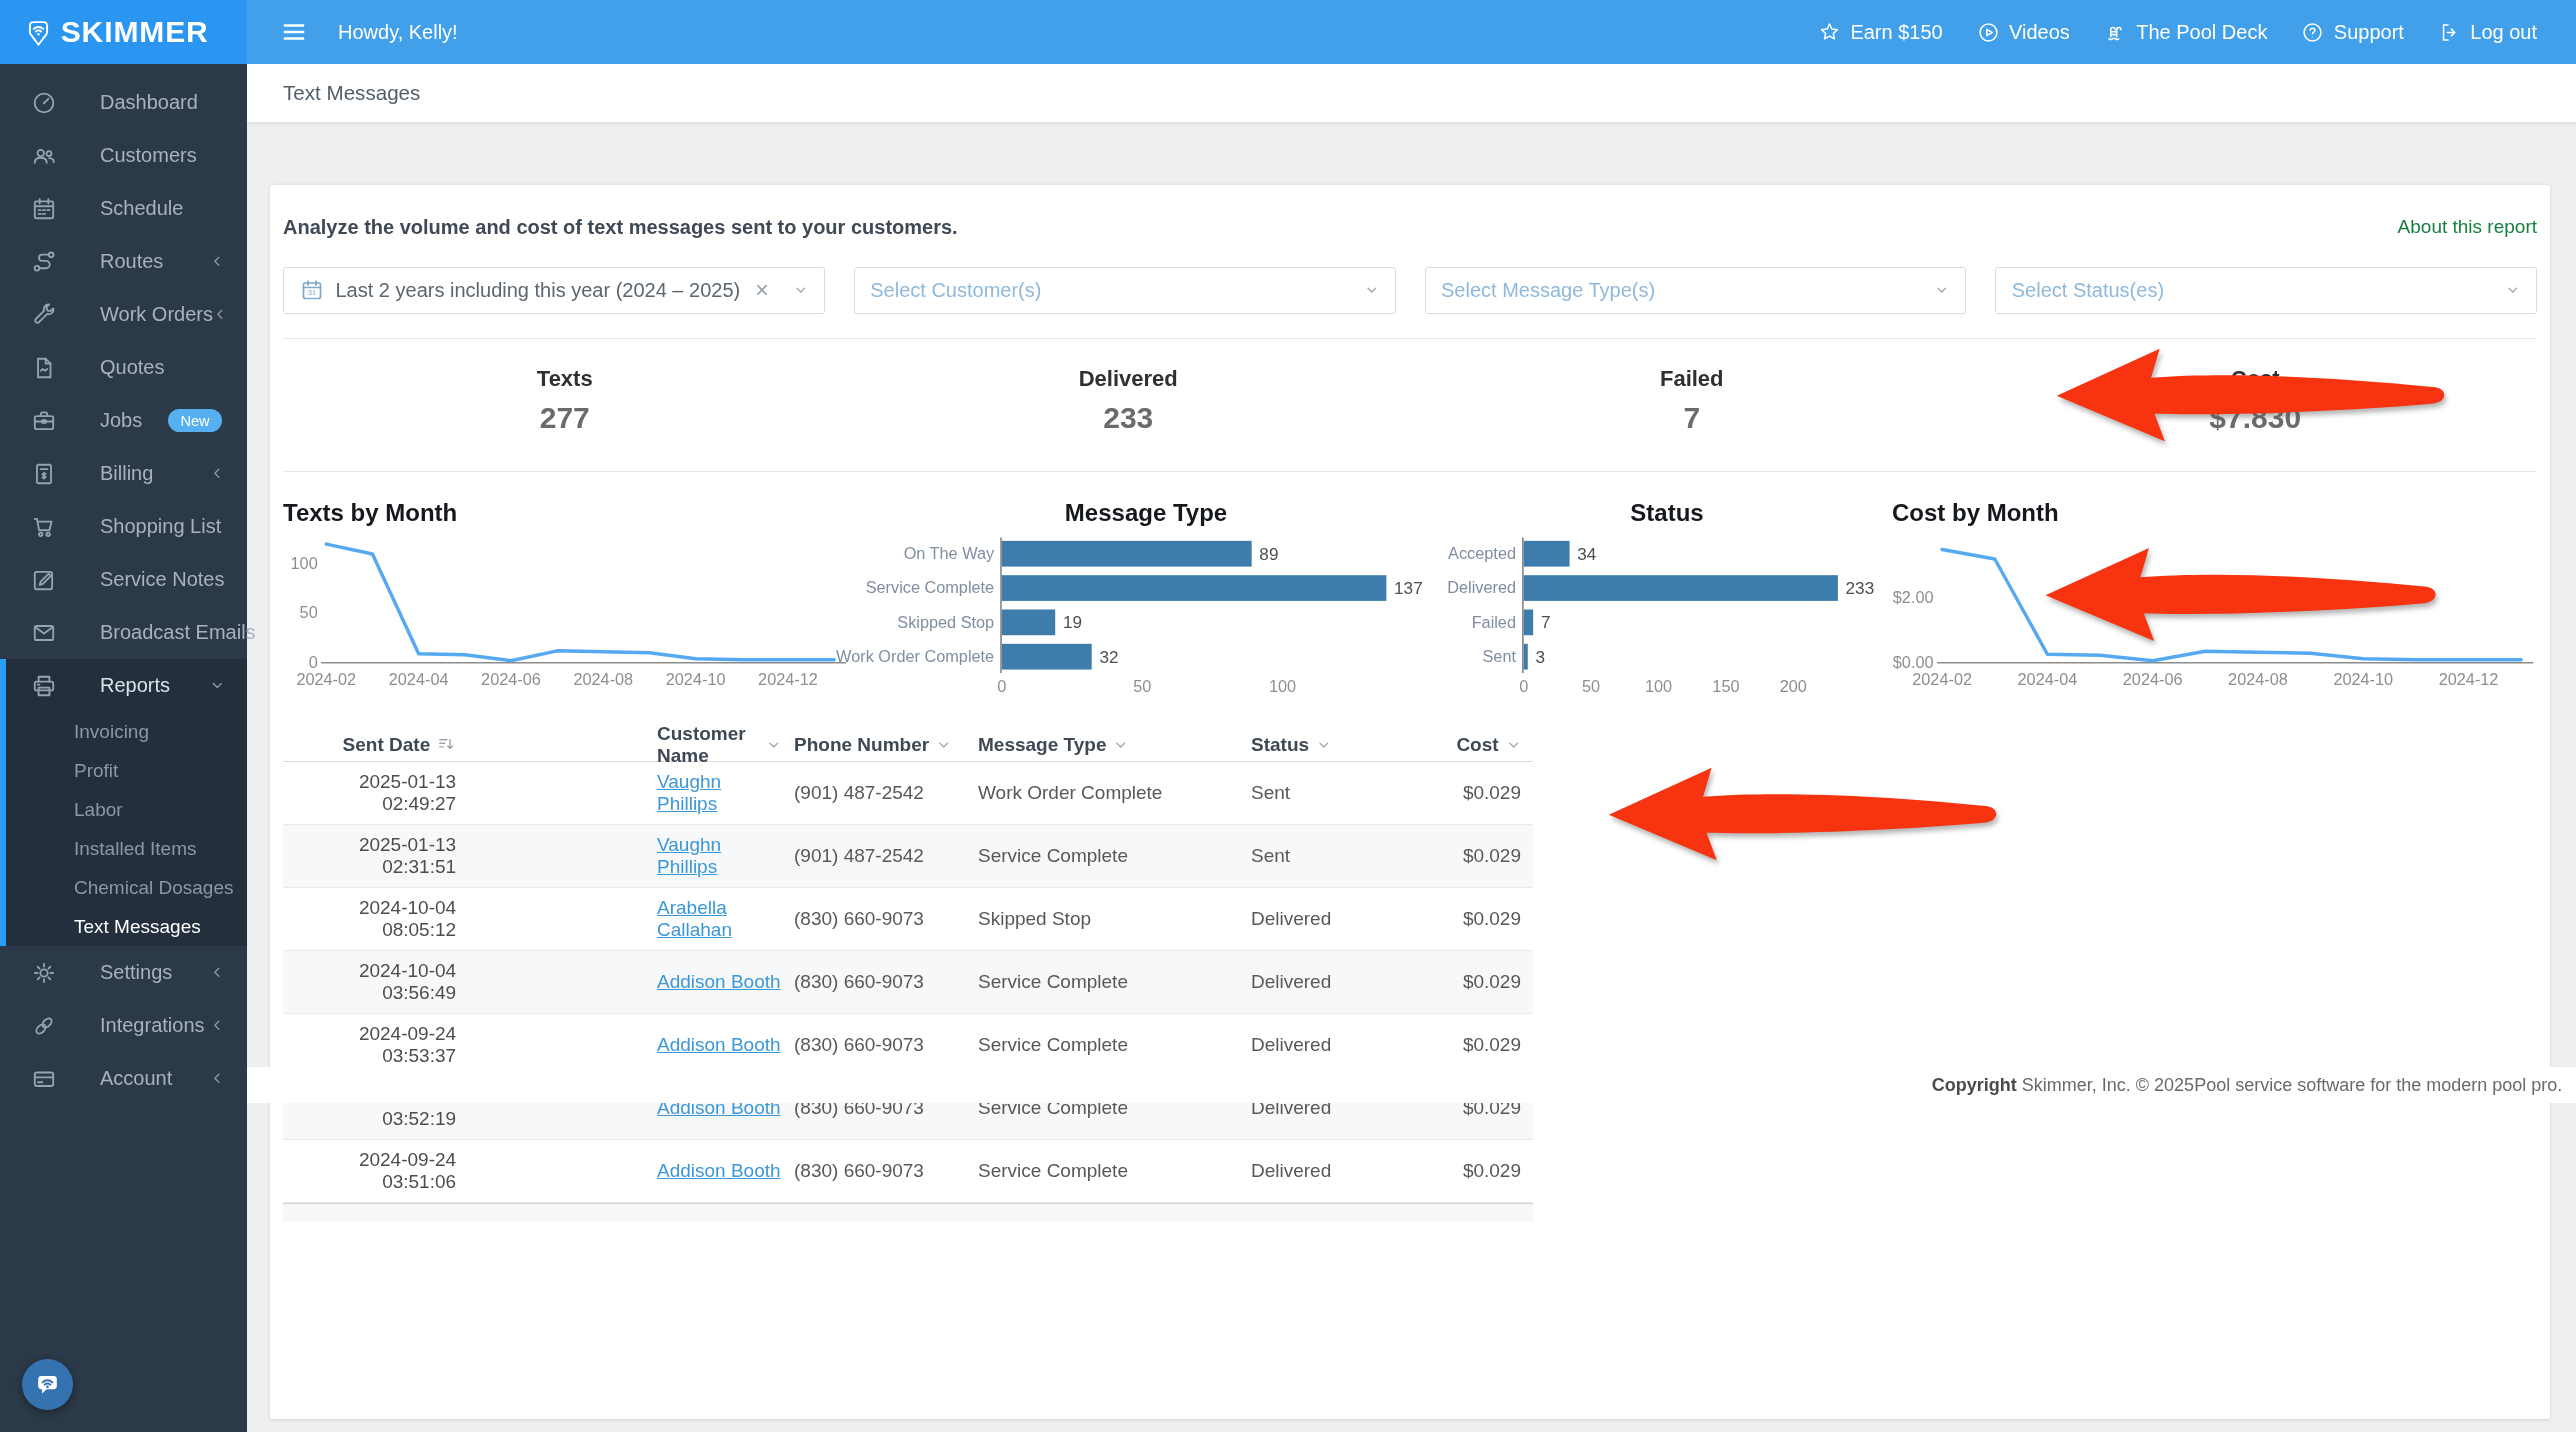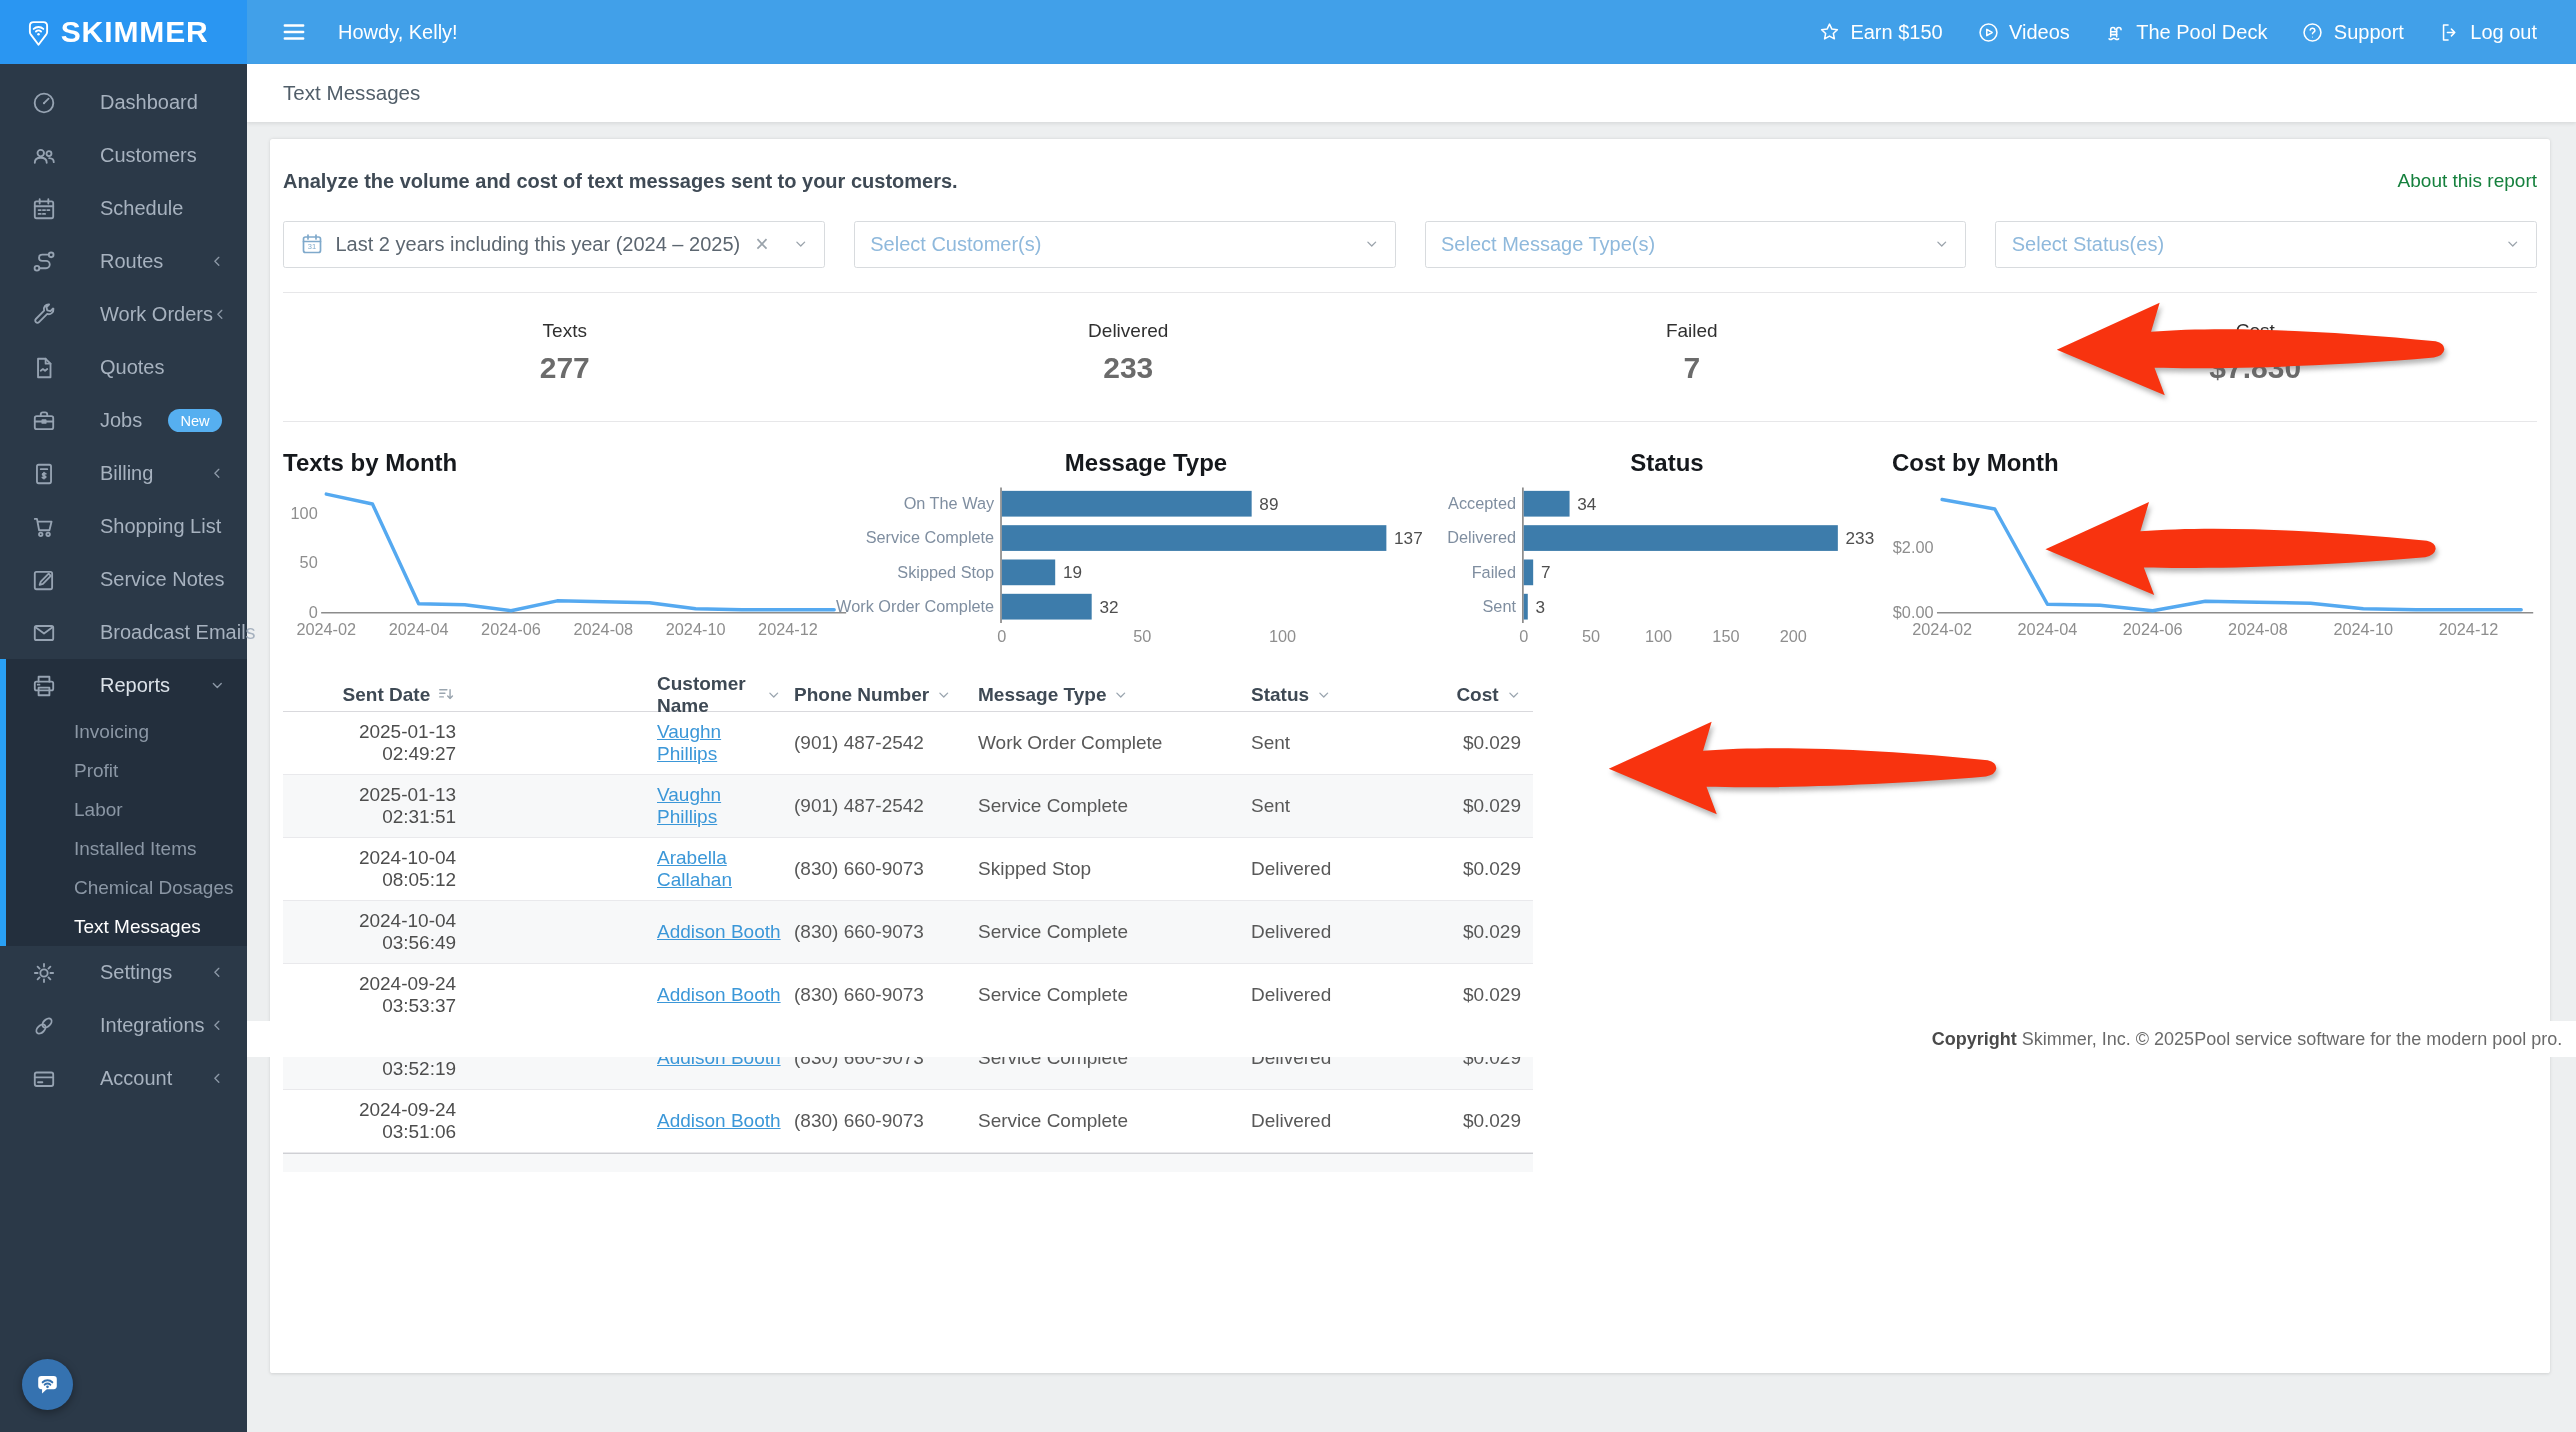--- a/index.html
+++ b/index.html
@@ -31,40 +31,40 @@
   .topbar { height:64px; background:#41a0e9; display:flex; align-items:center; padding:0 39px 0 34px; color:#fff; }
   .hamburger { color:#fff; cursor:pointer; }
   .hamburger svg { width:26px; height:26px; }
   .greeting { margin-left:31px; font-size:20px; }
   .top-nav { margin-left:auto; display:flex; align-items:center; gap:34px; }
   .top-nav .tn-item { display:flex; align-items:center; gap:9.4px; font-size:20px; cursor:pointer; white-space:nowrap; }
   .top-nav .tn-item svg { width:23px; height:23px; }
 
   .titlebar { height:58px; background:#fff; display:flex; align-items:center; padding-left:36px; font-size:20.6px; color:#515e69; box-shadow:0 1.7px 4.3px rgba(0,0,0,.10); position:relative; z-index:2; }
 
-  .content { position:relative; height:935px; background:#edeff0; }
+  .content { position:relative; height:935px; background:#edeff0;margin-top:46px; }
   .card { position:absolute; left:23px; top:17px; width:2280px; height:1234px; background:#fff; border-radius:2.6px; box-shadow:0 0.9px 3.4px rgba(0,0,0,.13); padding:0 13px; }
 
   .card-top { display:flex; justify-content:space-between; align-items:flex-start; padding-top:31px; }
   .desc { font-size:20px; font-weight:600; color:#3f4a55; }
   .about-link { font-size:19px; color:#15803d; cursor:pointer; }
 
   .filters { margin-top:27.5px; display:flex; gap:29px; }
   .filter { flex:1; height:47px; border:0.9px solid #d8dbde; border-radius:2.6px; background:#fff; display:flex; align-items:center; padding:0 15.5px; cursor:pointer; }
   .filter .cal-ic { color:#7fa9cb; margin-right:12px; }
   .filter .cal-ic svg { width:24px; height:24px; }
   .filter-value { flex:1; font-size:20px; color:#5c6670; white-space:nowrap; overflow:hidden; }
   .filter-placeholder { flex:1; font-size:20px; color:#8fb9dc; }
   .filter-clear { font-size:23px; color:#9aa3ab; margin-right:24px; line-height:1; cursor:pointer; }
   .filter-chevron { color:#9aa3ab; }
   .filter-chevron svg { width:15.5px; height:15.5px; }
 
   .stats { margin-top:24px; border-top:0.9px solid #e7e7e9; border-bottom:0.9px solid #e7e7e9; display:flex; padding:27.5px 0 36px; }
   .stat { flex:1; text-align:center; }
-  .stat-label { font-size:19px; font-weight:400; color:#303030; }
+  .stat-label { font-size:22px; font-weight:700; color:#303030; }
   .stat-value { font-size:30px; font-weight:600; color:#6b6b6b; margin-top:8.6px; }
 
   .charts { margin-top:24px; display:flex; }
   .chart-title { font-size:24px; font-weight:600; color:#15181c; margin:3.4px 0 6.9px; }
   .chart-title.center { text-align:center; }
 
   .table-wrap { margin-top:26px; width:1250px; }
   .trow { display:grid; grid-template-columns:180px 318px 197px 273px 182px 100px; align-items:center; }
   .thead { height:39px; font-size:19px; font-weight:600; color:#3e4954; border-bottom:1.7px solid #d9d9dd; }
   .th { display:flex; align-items:center; gap:6.9px; cursor:pointer; }

